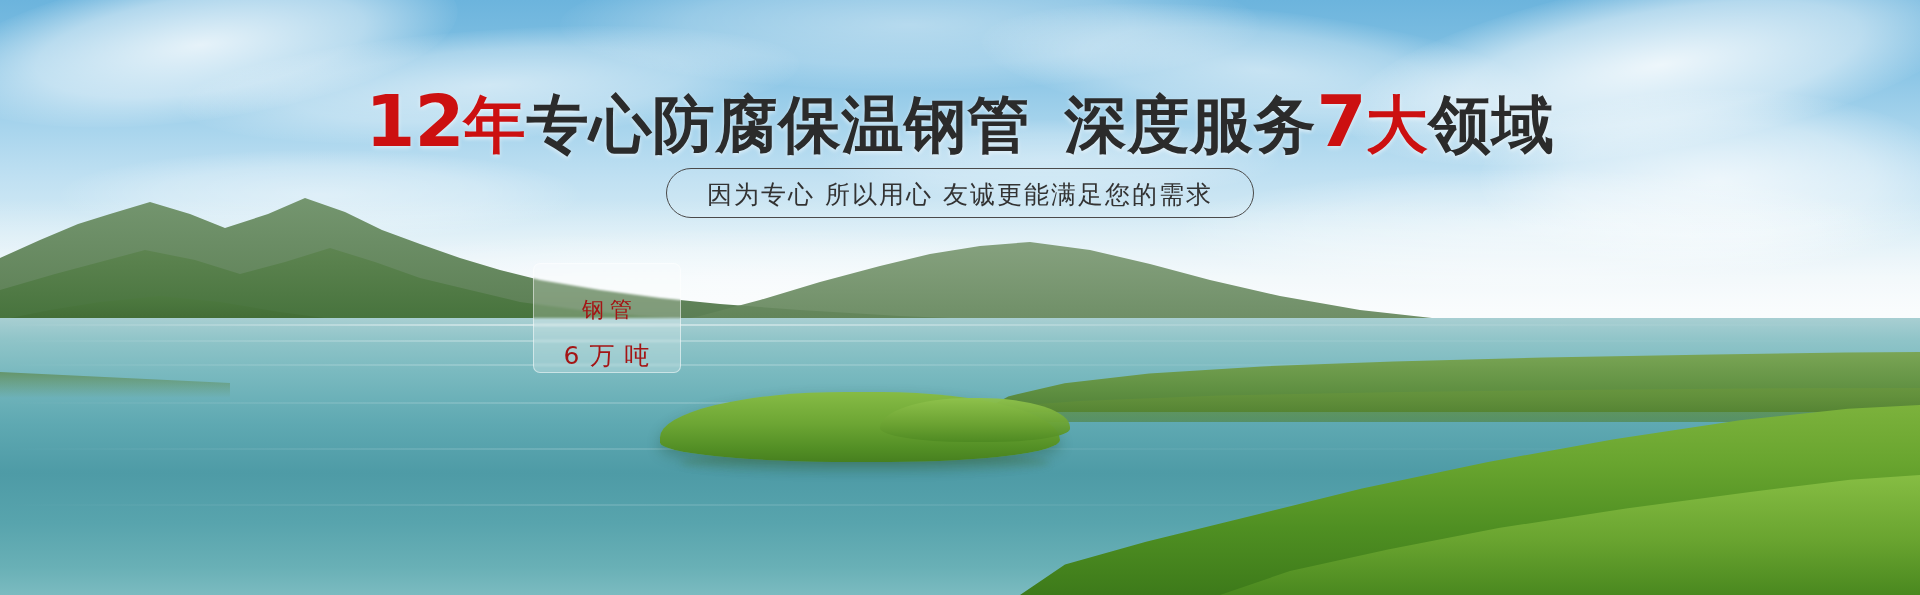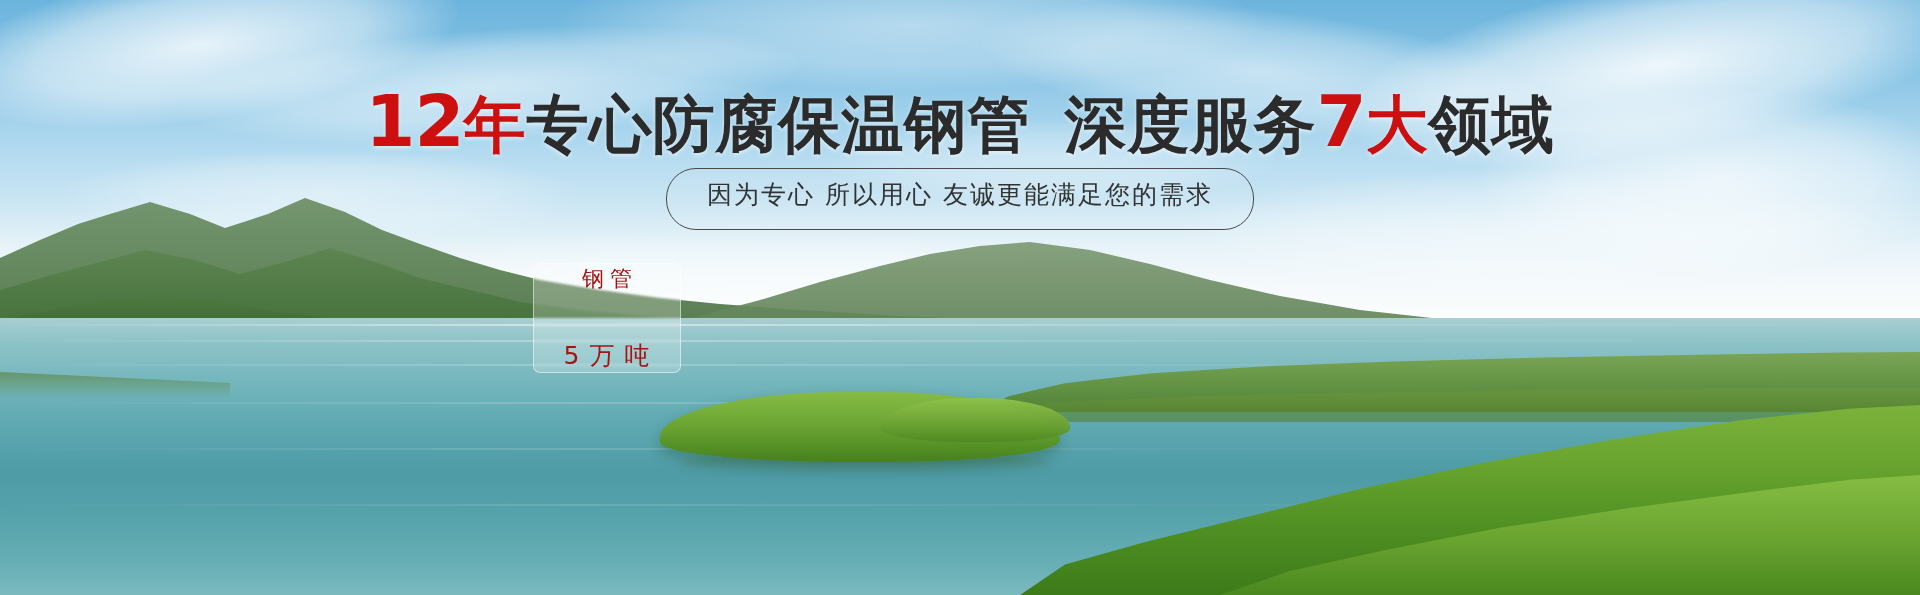--- a/index.html
+++ b/index.html
@@ -139,21 +139,21 @@
   }
   .headline .gap { display:inline-block; width:34px; }
 
   .subtitle-wrap {
     position:absolute; left:0; top:168px; width:1920px; text-align:center;
   }
   .subtitle {
     display:inline-block;
     border:1.5px solid #4a4a4a;
     border-radius:30px;
-    padding:9px 40px 18px;
+    padding:9px 40px 6px;
     font-size:25px;
     color:#333;
     letter-spacing:2px;
     background:rgba(255,255,255,.06);
     white-space:nowrap;
   }
 
   
   .cards {
     position:absolute; left:533px; top:263px;
@@ -162,21 +162,21 @@
   }
   .card {
     width:148px; height:110px;
     border-radius:7px;
     background:rgba(255,255,255,.22);
     border:1px solid rgba(255,255,255,.5);
     backdrop-filter:blur(1px);
     display:flex;
     flex-direction:column;
     align-items:center;
-    justify-content:space-between;
+    justify-content:flex-end;
     gap:14px;
   }
   .card-label {
     font-size:22px; color:#a41414; letter-spacing:6px; text-indent:6px;
     font-weight:500;
   }
   .card-value {
     font-size:25px; color:#a41414; letter-spacing:1px; white-space:nowrap;
   }
   .card-value sup { font-size:15px; }
@@ -264,20 +264,20 @@
     </div>
 
     <div class="subtitle-wrap">
       <div class="subtitle">因为专心 所以用心  友诚更能满足您的需求</div>
     </div>
 
     <div class="cards">
 
       <div class="card">
         <div class="card-label">钢管</div>
-        <div class="card-value">5 万 吨</div>
+        <div class="card-value">6 万 吨</div>
       </div>
 
 
 
     </div>
   </div>
 </div>
 
 </body></html>

